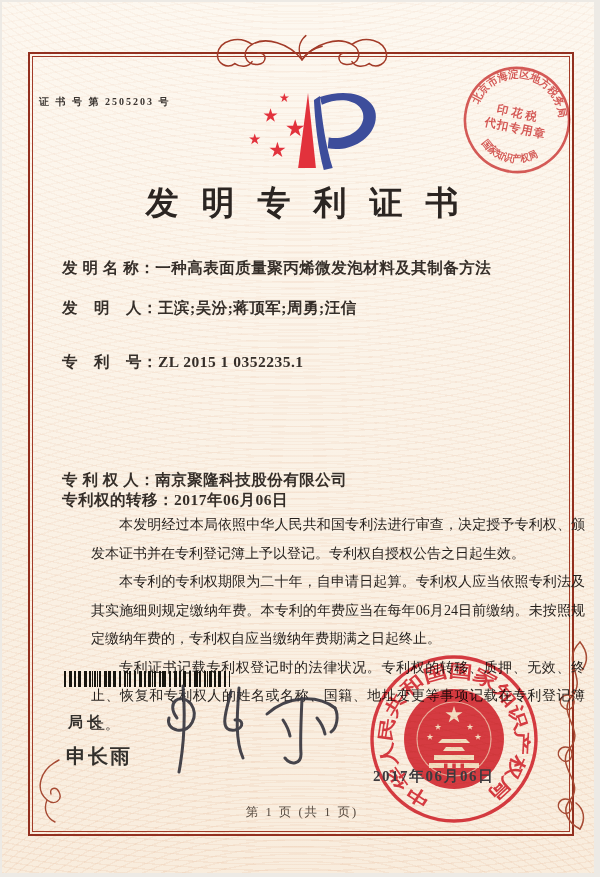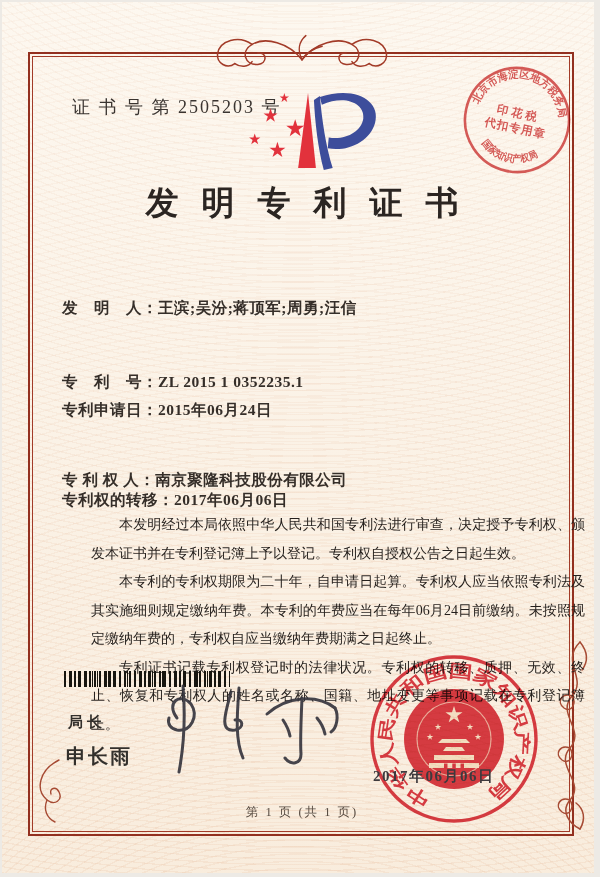--- a/index.html
+++ b/index.html
@@ -9,25 +9,25 @@
     position:absolute; inset:2px 6px 4px 2px;
     background-color:#faf1e4;
     background-image:
       linear-gradient(180deg, rgba(255,252,247,.6), rgba(246,228,208,.35)),
       repeating-radial-gradient(120% 70% at 50% -30%, rgba(219,156,116,.18) 0 1.5px, rgba(0,0,0,0) 1.5px 7px),
       repeating-radial-gradient(130% 80% at 50% 132%, rgba(226,172,136,.20) 0 1.5px, rgba(0,0,0,0) 1.5px 8px);
   }
   .frame { position:absolute; left:26px; top:50px; width:546px; height:784px; border:2px solid #93301f; }
   .frame::after { content:""; position:absolute; inset:2px; border:1px solid #a23b28; }
   .abs { position:absolute; }
-  .cert-no { left:70px; top:93px; font-size:18px; letter-spacing:2px; color:#3a3430; font-weight:400; }
+  .cert-no { left:37px; top:93px; font-size:10px; letter-spacing:2px; color:#3a3430; font-weight:700; }
   .title { left:0; top:179px; width:600px; text-align:center; font-size:33px; font-weight:bold;
            color:#2b2522; letter-spacing:23px; padding-left:23px; }
   .field { left:60px; width:486px; font-size:15.5px; color:#352e29; font-weight:600; letter-spacing:.5px; white-space:nowrap; }
-  .f0{top:256px} .f1{top:296px} .f2{top:370px} .f3{top:398px} .f4{top:468px} .f5{top:488px}
+  .f0{top:256px} .f1{top:296px} .f2{top:350px} .f3{top:398px} .f4{top:468px} .f5{top:488px}
   .body-text { left:57px; top:509px; width:494px; color:#241f1c;margin-left:32px; }
   .body-text p { font-size:14px; line-height:28.5px; text-indent:2em; text-align:justify; font-weight:500; }
   .barcode { left:62px; top:669px; width:166px; height:16px;
     background-image:
       repeating-linear-gradient(90deg,#17150f 0 2px, rgba(0,0,0,0) 2px 5px),
       repeating-linear-gradient(90deg,#17150f 0 1px, rgba(0,0,0,0) 1px 7px),
       repeating-linear-gradient(90deg,#17150f 0 1px, rgba(0,0,0,0) 1px 11px);
   }
   .signer-title { left:66px; top:711px; font-size:15px; letter-spacing:4px; color:#33302c; font-weight:700; }
   .signer-name  { left:64px; top:741px; font-size:20px; letter-spacing:2px; color:#33302c; font-weight:600; }
@@ -91,23 +91,23 @@
         <polygon points="74,8 82,84 64,84"></polygon>
       </g>
       <g fill="#3d4d9b">
         <path d="M86,12 C122,0 148,16 142,38 C137,57 114,68 94,64 L95,53 C112,56 128,47 130,34 C132,19 112,9 88,20 Z"></path>
         <path d="M86,11 C88,34 92,62 99,84 L90,86 C84,64 81,36 80,15 Z"></path>
       </g>
     </svg>
 
     <div class="abs title">发明专利证书</div>
 
+    <div class="abs field f0"><span>发 明 名 称：</span><span>一种高表面质量聚丙烯微发泡材料及其制备方法</span></div>
     <div class="abs field f1"><span>发　明　人：</span><span>王滨;吴汾;蒋顶军;周勇;汪信</span></div>
     <div class="abs field f2"><span>专　利　号：</span><span>ZL 2015 1 0352235.1</span></div>
-    <div class="abs field f3"><span>专利申请日：</span><span>2015年06月24日</span></div>
     <div class="abs field f4"><span>专 利 权 人：</span><span>南京聚隆科技股份有限公司</span></div>
     <div class="abs field f5"><span>专利权的转移：</span><span>2017年06月06日</span></div>
 
     <div class="abs body-text">
       <p>本发明经过本局依照中华人民共和国专利法进行审查，决定授予专利权、颁发本证书并在专利登记簿上予以登记。专利权自授权公告之日起生效。</p>
       <p>本专利的专利权期限为二十年，自申请日起算。专利权人应当依照专利法及其实施细则规定缴纳年费。本专利的年费应当在每年06月24日前缴纳。未按照规定缴纳年费的，专利权自应当缴纳年费期满之日起终止。</p>
       <p>专利证书记载专利权登记时的法律状况。专利权的转移、质押、无效、终止、恢复和专利权人的姓名或名称、国籍、地址变更等事项记载在专利登记簿上。</p>
     </div>
 
     <div class="abs barcode"></div>

